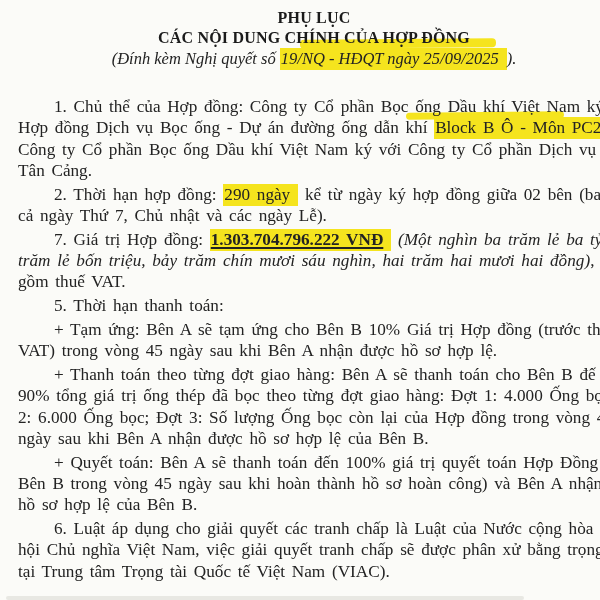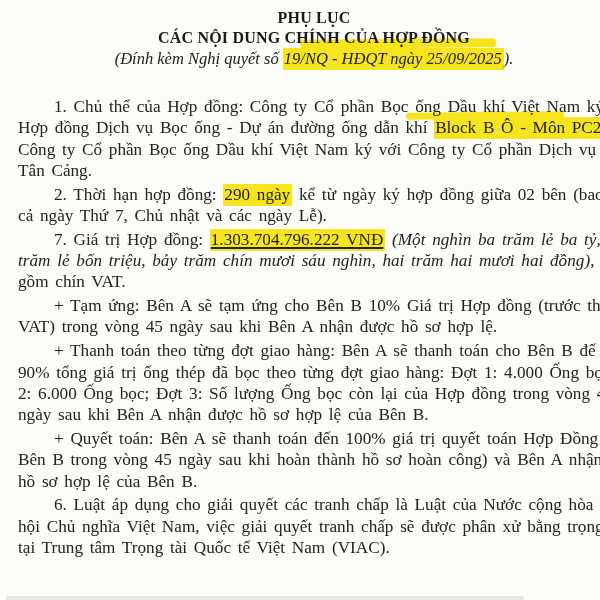--- a/index.html
+++ b/index.html
@@ -18,22 +18,22 @@
   .t3 { font-style:italic; font-size:16.5px; line-height:21px; }
   
   .swipe { position:absolute; z-index:1; background:var(--hl,#f5e41e); border-radius:4px; }
   .swipe1 { left:300px; top:39px; width:196px; height:9px; transform:rotate(-.5deg); }
   .swipe2 { left:406px; top:112px; width:158px; height:7px; transform:rotate(-.5deg); }
   
   .docbody { position:relative; z-index:2; margin-top:27px; padding-left:18px; font-size:17.2px; line-height:21.3px; }
   .para { margin-top:2.5px; }
   .line { width:600px; white-space:nowrap; word-spacing:.14em; }
   .line.indent { text-indent:36px; }
-  .hl { background:var(--hl,#f5e41e); padding:1px 2px 2px 1px; }
-  .b { font-weight:normal; }
+  .hl { background:var(--hl,#f5e41e); padding:1px 8px 2px 1px; }
+  .b { font-weight:bold; }
   .i { font-style:italic; }
   .u { text-decoration:underline; text-decoration-thickness:1.5px; text-underline-offset:2px; }
   .bottom-smudge { position:absolute; left:6px; bottom:0; width:518px; height:4px;
                    background:#d8d8d2; opacity:.55; border-radius:2px; z-index:1; }
 </style>
 </head>
 <body>
 
 <div id="page" style="--paper: #fbfbf8; --ink: #232323; --hl: #f5e41e;">
 
@@ -53,21 +53,24 @@
         <div class="line"><span class="">Công ty Cổ phần Bọc ống Dầu khí Việt Nam ký với Công ty Cổ phần Dịch vụ Biể</span></div>
         <div class="line"><span class="">Tân Cảng.</span></div>
       </div>
       <div class="para">
         <div class="line indent"><span class="">2. Thời hạn hợp đồng: </span><span class="hl ">290 ngày</span><span class=""> kể từ ngày ký hợp đồng giữa 02 bên (bao gồ</span></div>
         <div class="line"><span class="">cả ngày Thứ 7, Chủ nhật và các ngày Lễ).</span></div>
       </div>
       <div class="para">
         <div class="line indent"><span class="">7. Giá trị Hợp đồng: </span><span class="hl b u ">1.303.704.796.222 VNĐ</span><span class=""> </span><span class="i ">(Một nghìn ba trăm lẻ ba tỷ, bả</span></div>
         <div class="line"><span class="i ">trăm lẻ bốn triệu, bảy trăm chín mươi sáu nghìn, hai trăm hai mươi hai đồng)</span><span class="">, đã ba</span></div>
-        <div class="line"><span class="">gồm chín VAT.</span></div>
+        <div class="line"><span class="">gồm thuế VAT.</span></div>
+      </div>
+      <div class="para">
+        <div class="line indent"><span class="">5. Thời hạn thanh toán:</span></div>
       </div>
       <div class="para">
         <div class="line indent"><span class="">+ Tạm ứng: Bên A sẽ tạm ứng cho Bên B 10% Giá trị Hợp đồng (trước thu</span></div>
         <div class="line"><span class="">VAT) trong vòng 45 ngày sau khi Bên A nhận được hồ sơ hợp lệ.</span></div>
       </div>
       <div class="para">
         <div class="line indent"><span class="">+ Thanh toán theo từng đợt giao hàng: Bên A sẽ thanh toán cho Bên B đế</span></div>
         <div class="line"><span class="">90% tổng giá trị ống thép đã bọc theo từng đợt giao hàng: Đợt 1: 4.000 Ống bọc; Đ</span></div>
         <div class="line"><span class="">2: 6.000 Ống bọc; Đợt 3: Số lượng Ống bọc còn lại của Hợp đồng trong vòng 4</span></div>
         <div class="line"><span class="">ngày sau khi Bên A nhận được hồ sơ hợp lệ của Bên B.</span></div>

